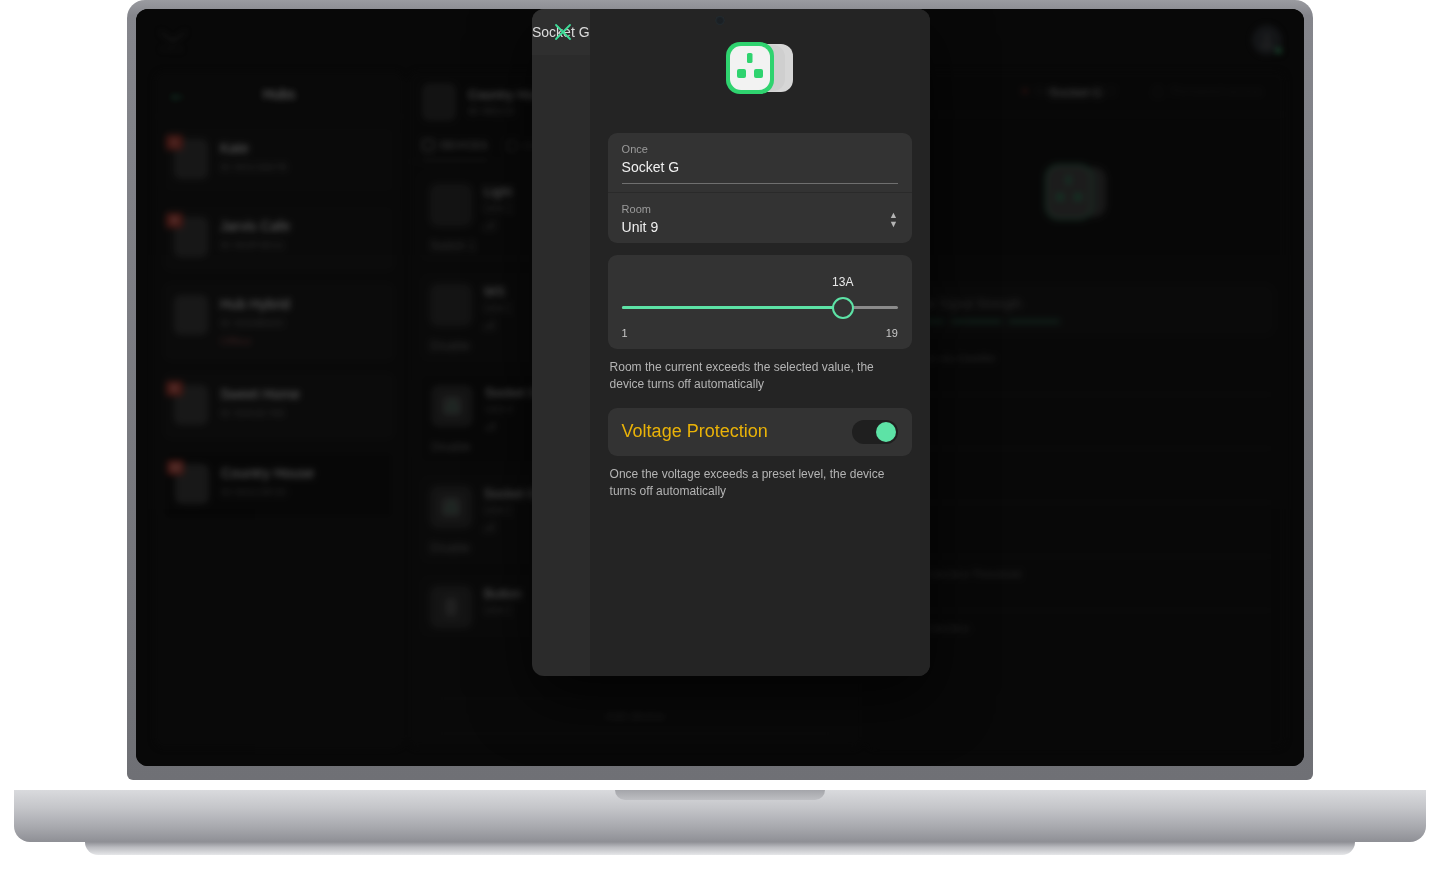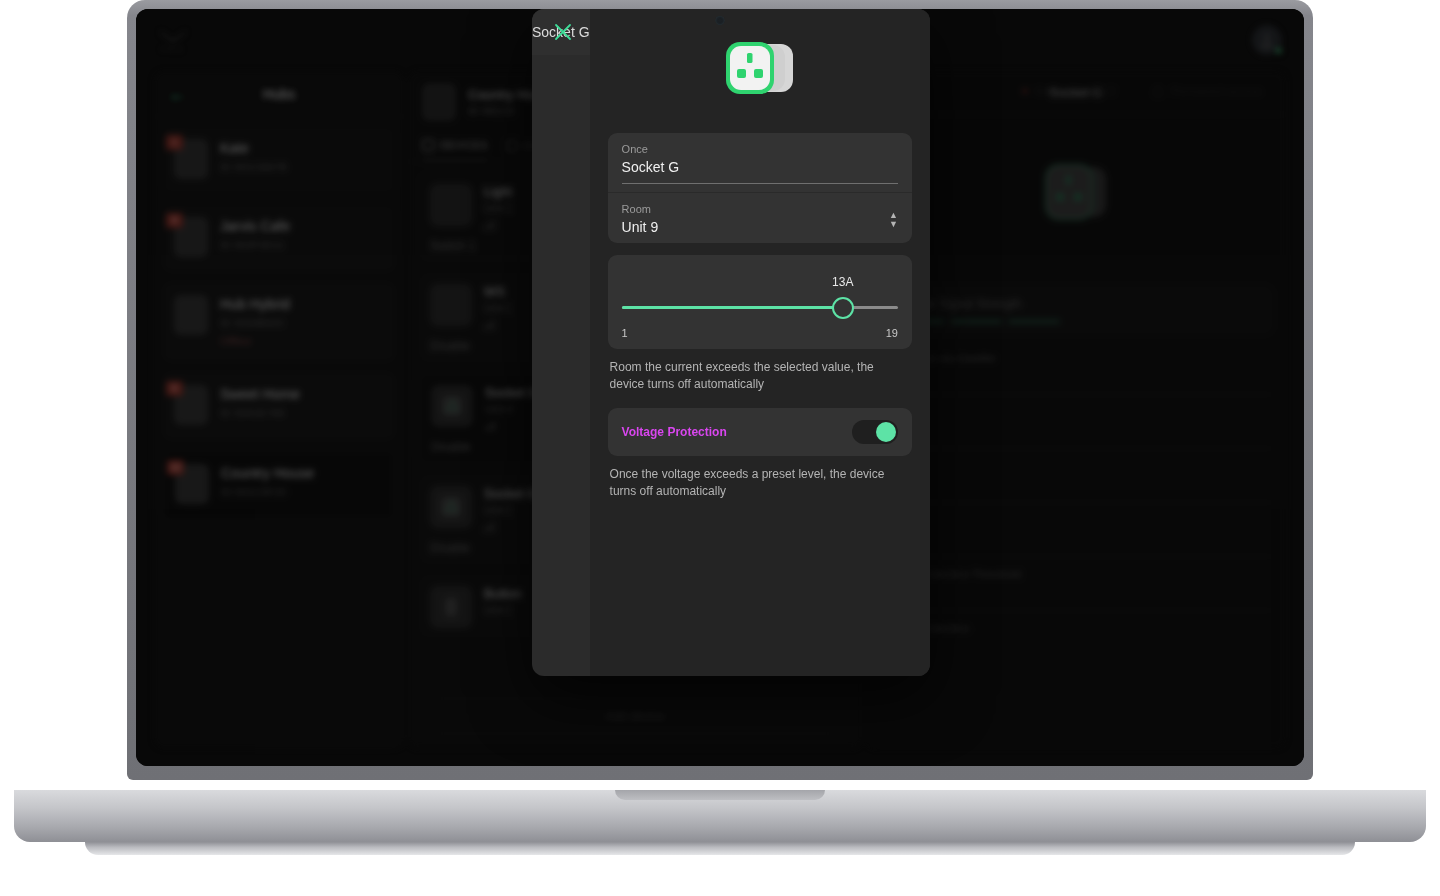--- a/index.html
+++ b/index.html
@@ -203,21 +203,21 @@
   .track-fill { position:absolute; left:0; top: 9px; height:3px; background:#5de3a6; border-radius:2px; }
   .thumb { position:absolute; top:0; width:22px; height:22px; border-radius:50%;
            border: 2.5px solid #5de3a6; background:#333333; transform: translateX(-50%); }
   .thumb-label { position:absolute; top:-22px; transform:translateX(-50%); font-size:12px; color:#e9e9e9; }
   .slider-ends { display:flex; justify-content:space-between; margin-top: 8px; font-size:11px; color:#c9c9c9; }
 
   .hint { font-size: 12px; color:#b4b4b4; line-height: 1.45; margin-top: 10px; padding: 0 2px; }
 
   .toggle-card { background:#333333; border-radius:9px; margin-top: 14px; padding: 12px 14px;
                  display:flex; align-items:center; justify-content:space-between; }
-  .toggle-card-title { font-size:12px; color:#d946ef;font-weight:bold; }
+  .toggle-card-title { font-size:18px; color:#eab308; }
   .switch { width: 46px; height: 24px; border-radius: 14px; background:#1f1f1f; position:relative; }
   .switch .knob { position:absolute; right:2px; top:2px; width:20px; height:20px; border-radius:50%; background:#5de3a6; }
 
   .modal-foot { flex:none; padding: 12px 18px 18px 18px; background:#242424; }
   .save-btn { height: 34px; border-radius: 18px; background:#3f6b58; color:#7d9a8c;
               display:flex; align-items:center; justify-content:center; font-size:14px; }
 
   .socket-svg { display:block; }
 </style>
 </head>

